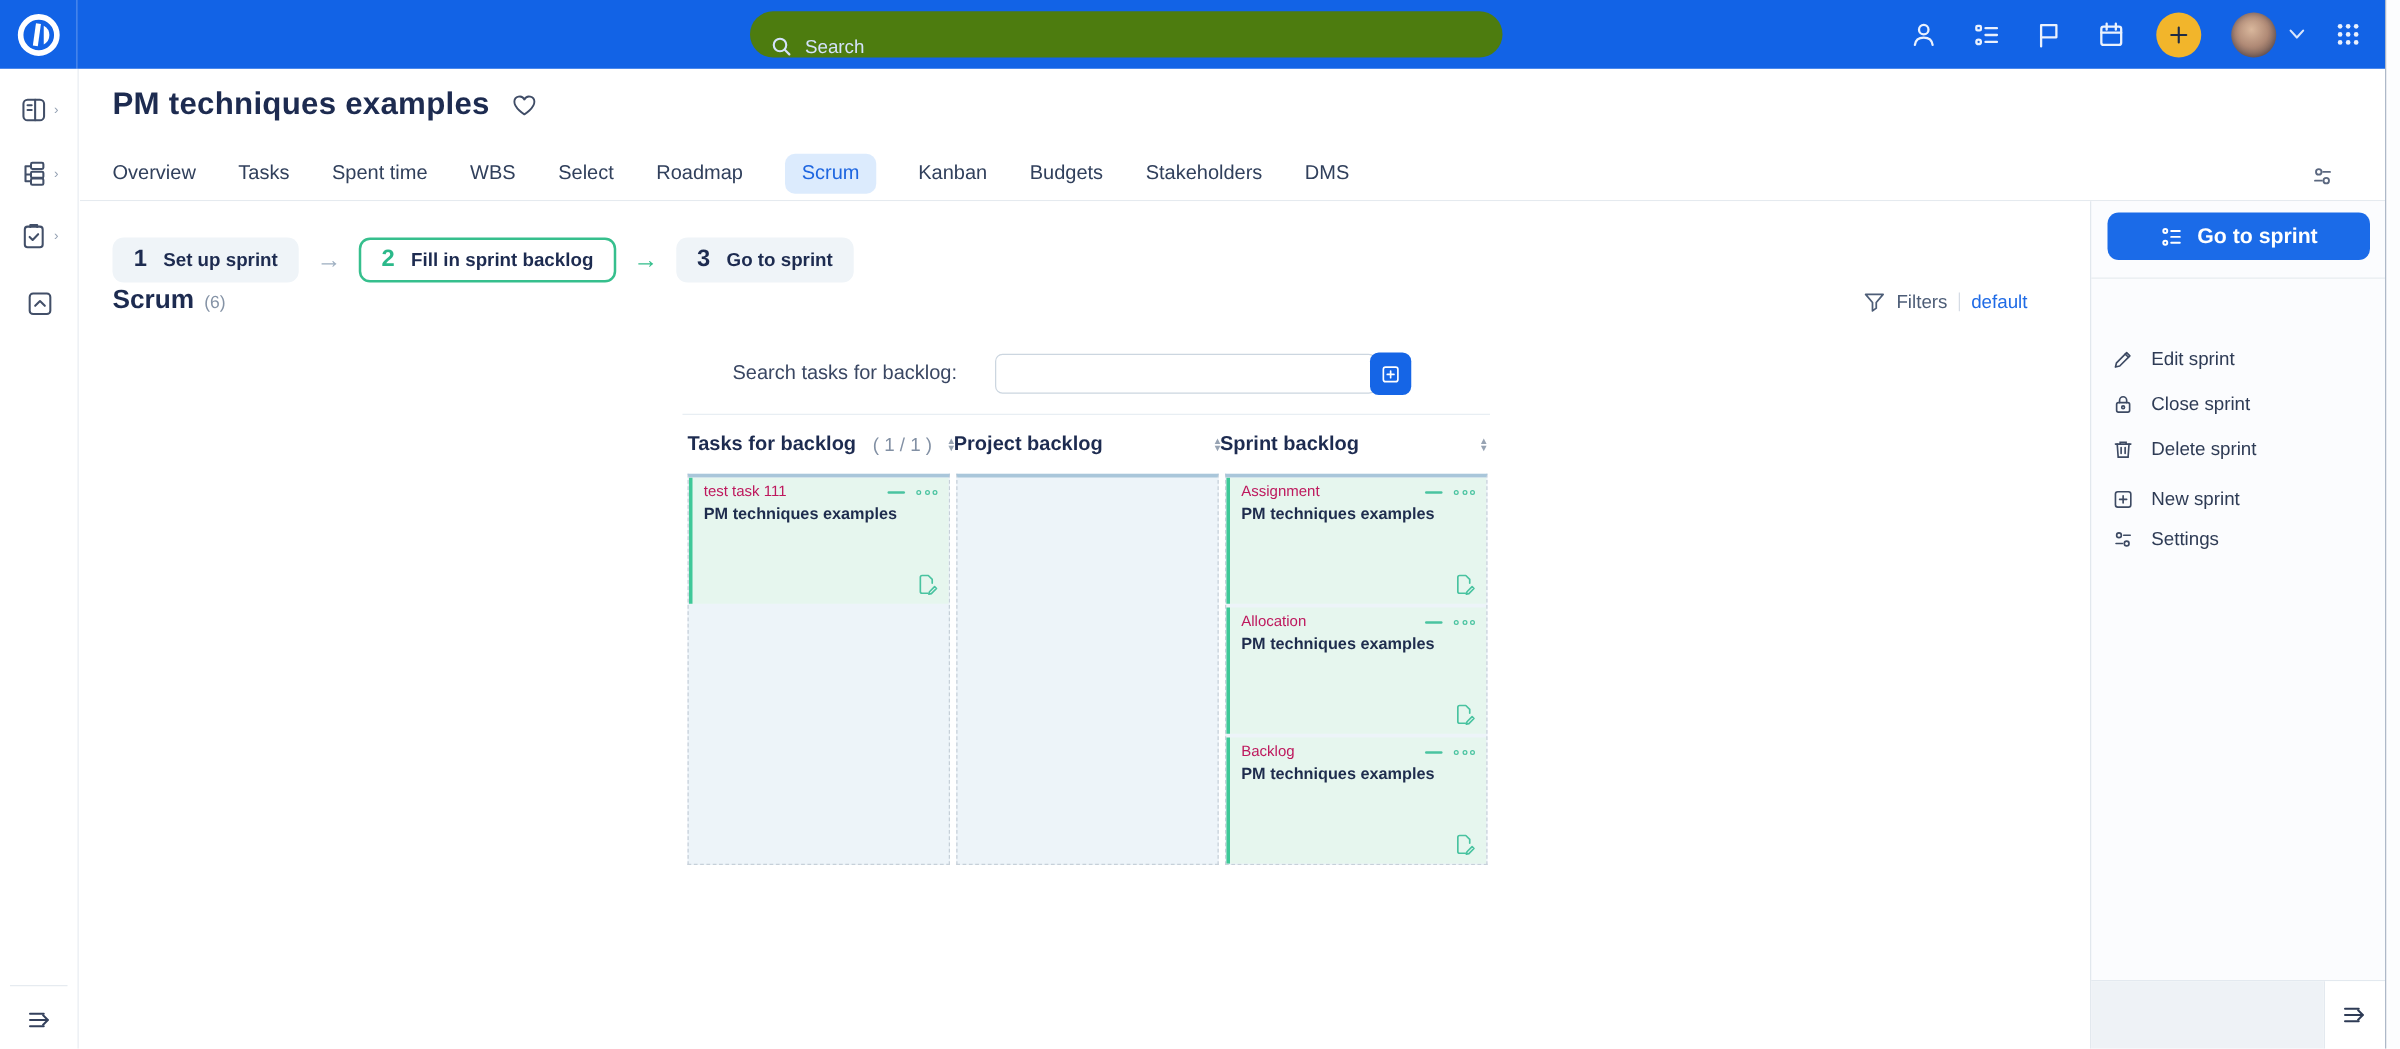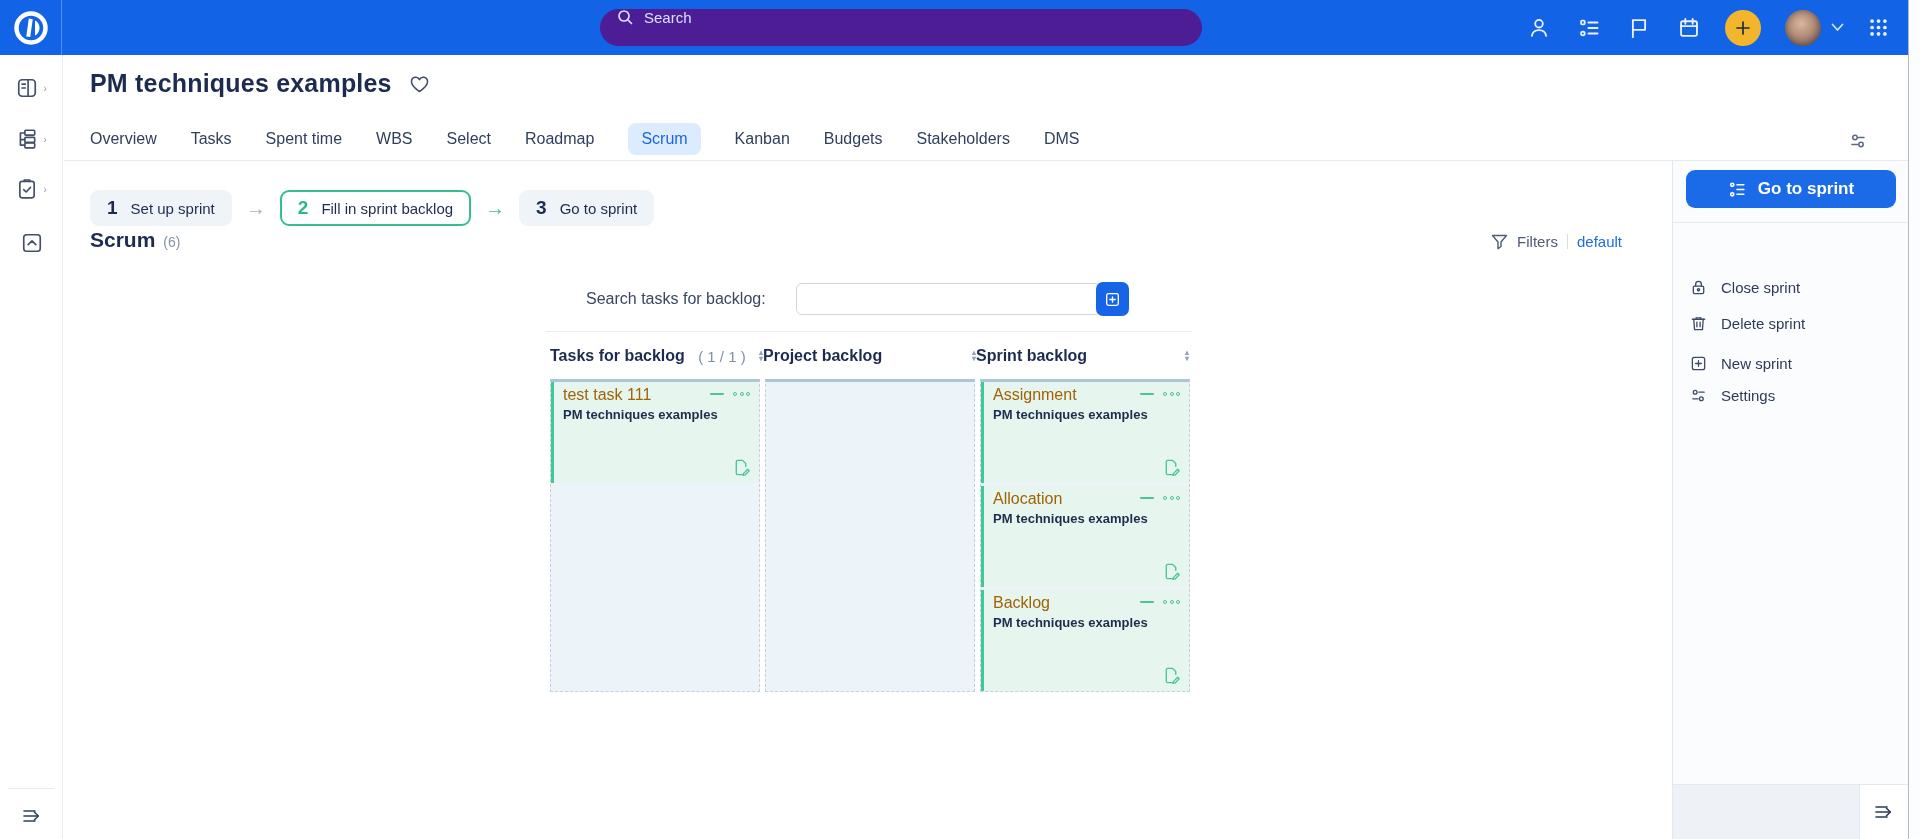--- a/index.html
+++ b/index.html
@@ -4,21 +4,21 @@
 <style>
   *{box-sizing:border-box;margin:0;padding:0}
   html,body{width:1920px;height:839px;overflow:hidden}
   body{font-family:"Liberation Sans",sans-serif;background:#fff;position:relative}
   svg{display:block}
 
   
   .topbar{position:absolute;left:0;top:0;width:1920px;height:55px;background:#1263e6;color:#fff;z-index:5}
   .logo-wrap{position:absolute;left:0;top:0;width:62px;height:55px;display:flex;align-items:center;justify-content:center;border-right:1px solid rgba(255,255,255,.28)}
   .select-dash{position:absolute;left:88px;top:0;height:55px;display:flex;align-items:center;gap:11px;font-size:15px;font-weight:500;cursor:pointer}
-  .topsearch{position:absolute;left:600px;top:9px;width:602px;height:37px;background:#4c1d95;border-radius:19px;display:flex;align-items:flex-start;padding-left:17px;gap:10px;color:#d4e2fb;font-size:15px;cursor:text}
+  .topsearch{position:absolute;left:600px;top:9px;width:602px;height:37px;background:#4d7c0f;border-radius:19px;display:flex;align-items:flex-end;padding-left:17px;gap:10px;color:#d4e2fb;font-size:15px;cursor:text}
   .top-icons{position:absolute;right:30px;top:0;height:55px;display:flex;align-items:center}
   .tico{width:24px;height:24px;display:flex;align-items:center;justify-content:center;margin-left:26px;cursor:pointer;color:#eaf1fd}
   .plus-btn{width:36px;height:36px;border-radius:50%;background:#f2b52b;color:#1e2b45;display:flex;align-items:center;justify-content:center;margin-left:24px;cursor:pointer}
   .avatar{width:36px;height:36px;border-radius:50%;margin-left:24px;background:radial-gradient(circle at 45% 38%,#d9b79c 0%,#b08a76 45%,#6e564e 85%,#4e3c38 100%);box-shadow:inset 0 0 6px rgba(30,40,70,.45);cursor:pointer}
   .chev-dn{margin-left:10px;color:#d9e5fb;cursor:pointer}
 
   
   .leftbar{position:absolute;left:0;top:55px;width:63px;height:784px;background:#fff;border-right:1px solid #e9edf2;z-index:4}
   .lb-item{position:absolute;left:0;width:63px;height:28px;display:flex;align-items:center;justify-content:center;gap:5px;color:#424f68;cursor:pointer}
   .lb-chev{color:#93a0b2;font-size:11px;line-height:1}
@@ -33,21 +33,21 @@
   .tabs-row{position:absolute;left:0;bottom:0;width:100%;height:44px;border-bottom:1px solid #e5eaef;display:flex;align-items:center;padding-left:26px;gap:34px;font-size:16px;color:#31405c}
   .tab{cursor:pointer;white-space:nowrap}
   .tab.active{background:#dcebfd;color:#1e66e0;padding:7px 13px;border-radius:8px}
   .tabs-settings{position:absolute;right:40px;bottom:10px;color:#5b6880;cursor:pointer}
 
   
   .content{position:absolute;left:64px;top:161px;width:1608px;height:678px;background:#fff}
   .steps{position:absolute;left:26px;top:29px;display:flex;align-items:center;gap:14px}
   .step{display:flex;align-items:center;gap:13px;background:#eff4f8;border-radius:9px;padding:7px 17px;cursor:pointer}
   .step .num{font-size:19px;font-weight:600;color:#1d2b50}
-  .step .lbl{font-size:15px;font-weight:400;color:#1d2b50}
+  .step .lbl{font-size:15px;font-weight:700;color:#1d2b50}
   .step.active{background:#fff;border:2px solid #36bf8d;padding:5px 16px}
   .step.active .num{color:#2bb98a}
   .arrow{font-size:20px;color:#9fb0c2;font-weight:bold}
   .arrow.green{color:#36bf8d}
   .scrum-head{position:absolute;left:26px;top:67px;display:flex;align-items:baseline;gap:8px}
   .scrum-head .h{font-size:21px;font-weight:bold;color:#1d2b50}
   .scrum-head .c{font-size:14px;color:#8593a6}
   .filters{position:absolute;right:50px;top:72px;display:flex;align-items:center;gap:9px;font-size:15px;color:#4d5d77}
   .filters .vdiv{width:1px;height:15px;background:#d5dce5}
   .filters .deflt{color:#1f6be6;cursor:pointer}
@@ -59,21 +59,21 @@
   .add-task-btn{width:33px;height:34px;margin-left:-5px;background:#1565e6;border:none;border-radius:7px;display:flex;align-items:center;justify-content:center;color:#fff;cursor:pointer}
 
   .board-divider{position:absolute;left:482px;top:170px;width:646px;height:1px;background:#e8eef3}
   .col-heads{position:absolute;left:486px;top:186px;width:640px;display:flex}
   .col-head{width:213px;display:flex;align-items:center;justify-content:space-between;gap:6px;font-size:16px;font-weight:bold;color:#1d2b50;cursor:pointer}
   .col-head .cnt{font-size:15px;font-weight:normal;color:#8290a4}
   .carets{display:flex;flex-direction:column;line-height:6px;font-size:8px;color:#97a3b3}
   .board{position:absolute;left:486px;top:218px;width:640px;height:313px;display:flex;gap:5px}
   .bcol{flex:1;background:#edf4f9;border:1px dashed #c6d0d9;border-top:3px solid #a9c6da;display:flex;flex-direction:column;gap:3px;overflow:hidden}
   .card{height:101px;flex:0 0 auto;background:#e6f6ee;border-left:3px solid #3fc898;position:relative;padding:4px 9px;cursor:grab}
-  .card-title{font-size:16px;color:#a16207}
+  .card-title{font-size:12px;color:#be185d}
   .card-proj{font-size:13px;font-weight:bold;color:#1e2c4d;margin-top:3px}
   .card-top{position:absolute;right:9px;top:10px;display:flex;align-items:center;gap:9px;color:#49c3a0}
   .dash-ic{width:14px;height:2px;background:#49c3a0;border-radius:1px}
   .dots-ic{display:flex;gap:2.5px}
   .dots-ic i{width:4px;height:4px;border:1px solid #49c3a0;border-radius:50%;display:block}
   .card-filepen{position:absolute;right:8px;bottom:6px;color:#49c3a0;cursor:pointer}
 
   
   .rightrail{position:absolute;left:1672px;top:161px;width:236px;height:678px;background:#fbfcfe;border-left:1px solid #e2e8ee}
   .go-btn{position:absolute;left:13px;top:9px;width:210px;height:38px;background:#1b6be8;border:none;border-radius:9px;color:#fff;font-size:17px;font-weight:bold;display:flex;align-items:center;justify-content:center;gap:11px;cursor:pointer}
@@ -400,20 +400,29 @@
         <path d="M8.5 9H15"></path>
         <circle cx="4" cy="13.5" r="1.5"></circle>
         <path d="M8.5 13.5H15"></path>
     </svg>
     <span>Go to sprint</span>
   </button>
   <div class="rail-sep"></div>
   <div class="rail-menu">
     <div class="rm-item">
       <span class="ric">
+        <svg width="17" height="17" viewBox="0 0 18 18" fill="none" stroke="currentColor" stroke-width="1.4" stroke-linecap="round" stroke-linejoin="round">
+          <path d="M2.5 15.5l.9-3.6L12 3.3l2.7 2.7-8.6 8.6-3.6.9z"></path>
+            <path d="M10.8 4.5l2.7 2.7"></path>
+        </svg>
+      </span>
+      <span>Edit sprint</span>
+    </div>
+    <div class="rm-item">
+      <span class="ric">
         <svg width="17" height="17" viewBox="0 0 18 18" fill="none" stroke="currentColor" stroke-width="1.4" stroke-linecap="round">
           <rect x="3.5" y="7.5" width="11" height="8" rx="1.5"></rect>
             <path d="M6 7.5V5.5a3 3 0 016 0v2"></path>
             <circle cx="9" cy="11.5" r="1.2"></circle>
         </svg>
       </span>
       <span>Close sprint</span>
     </div>
     <div class="rm-item">
       <span class="ric">

